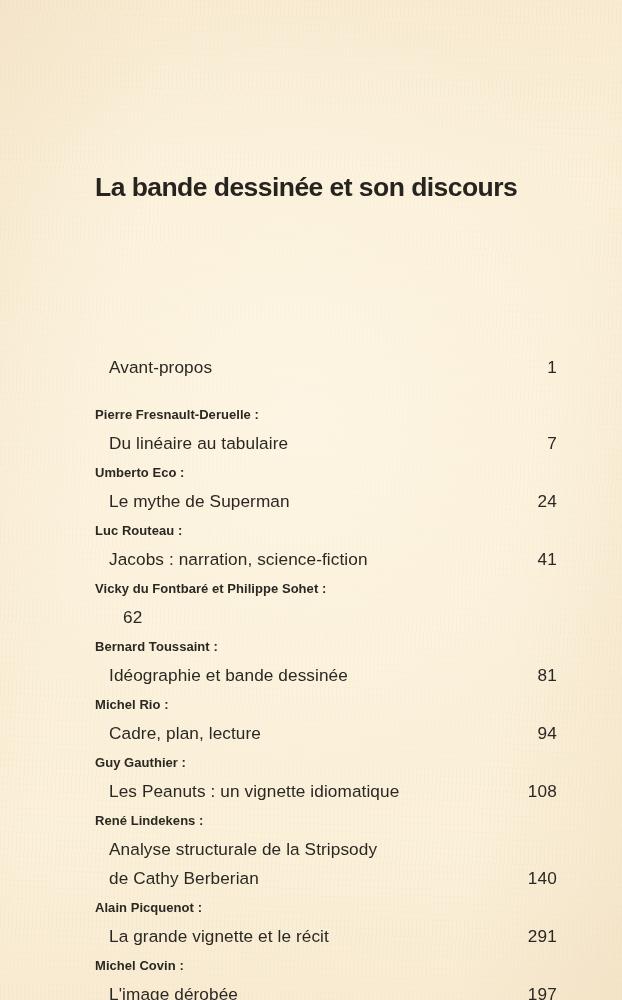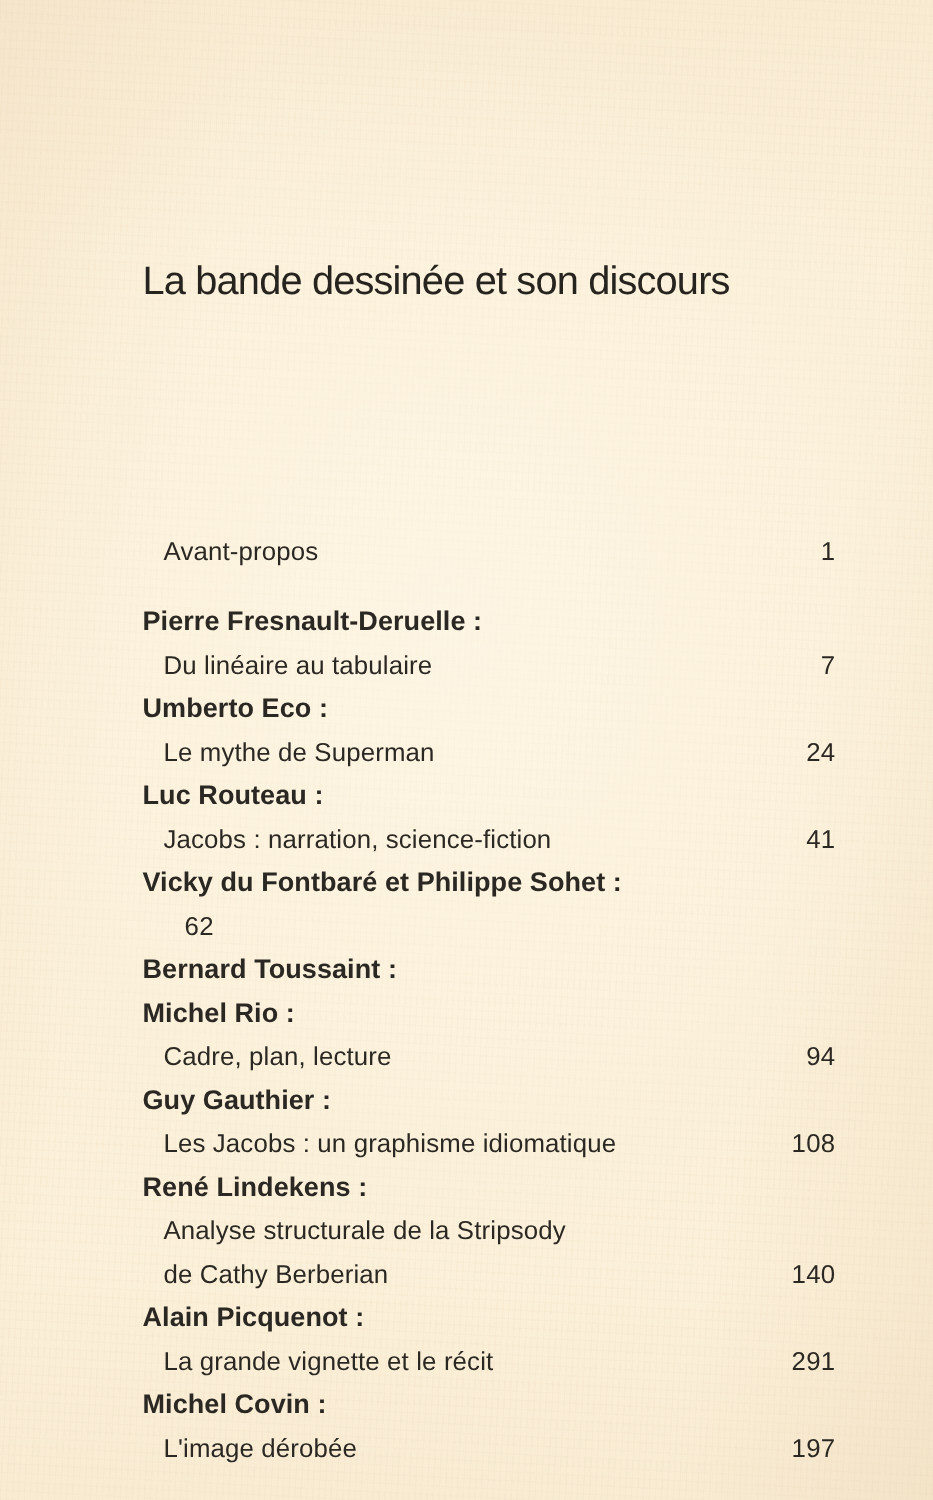--- a/index.html
+++ b/index.html
@@ -34,21 +34,21 @@
     inset: 0;
     padding: 0 65px 0 95px;
     box-sizing: border-box;
   }
 
   .book-title {
     position: absolute;
     left: 95px;
     top: 172px;
     font-size: 26.5px;
-    font-weight: normal;
+    font-weight: bold;
     letter-spacing: -0.55px;
     white-space: nowrap;
     color: #27241f;
   }
 
   .toc {
     position: absolute;
     left: 95px;
     top: 353px;
     width: 462px;
@@ -70,21 +70,21 @@
     font-size: 17.2px;
     letter-spacing: 0.2px;
     text-align: right;
     flex: 0 0 auto;
     padding-left: 14px;
   }
 
   .author {
     font-weight: bold;
     line-height: 29px;
-    font-size: 18px;
+    font-size: 13px;
     letter-spacing: 0.05px;
     white-space: pre;
   }
 
   .entry { margin: 0; }
   .entry.gap-before { margin-top: 18px; }
 </style>
 </head>
 <body>
 
@@ -123,32 +123,36 @@
         </div>
       </div>
       <div class="entry ">
         <div class="author">Vicky du Fontbaré et Philippe Sohet :</div>
         <div class="row">
           <span class="page-no">62</span>
         </div>
       </div>
       <div class="entry ">
         <div class="author">Bernard Toussaint :</div>
+        <div class="row">
+          <span class="label">Idéographie et bande dessinée</span>
+          <span class="page-no">81</span>
+        </div>
       </div>
       <div class="entry ">
         <div class="author">Michel Rio :</div>
         <div class="row">
           <span class="label">Cadre, plan, lecture</span>
           <span class="page-no">94</span>
         </div>
       </div>
       <div class="entry ">
         <div class="author">Guy Gauthier :</div>
         <div class="row">
-          <span class="label">Les Jacobs : un graphisme idiomatique</span>
+          <span class="label">Les Peanuts : un vignette idiomatique</span>
           <span class="page-no">108</span>
         </div>
       </div>
       <div class="entry ">
         <div class="author">René Lindekens :</div>
         <div class="row">
           <span class="label">Analyse structurale de la Stripsody</span>
         </div>
         <div class="row">
           <span class="label">de Cathy Berberian</span>

